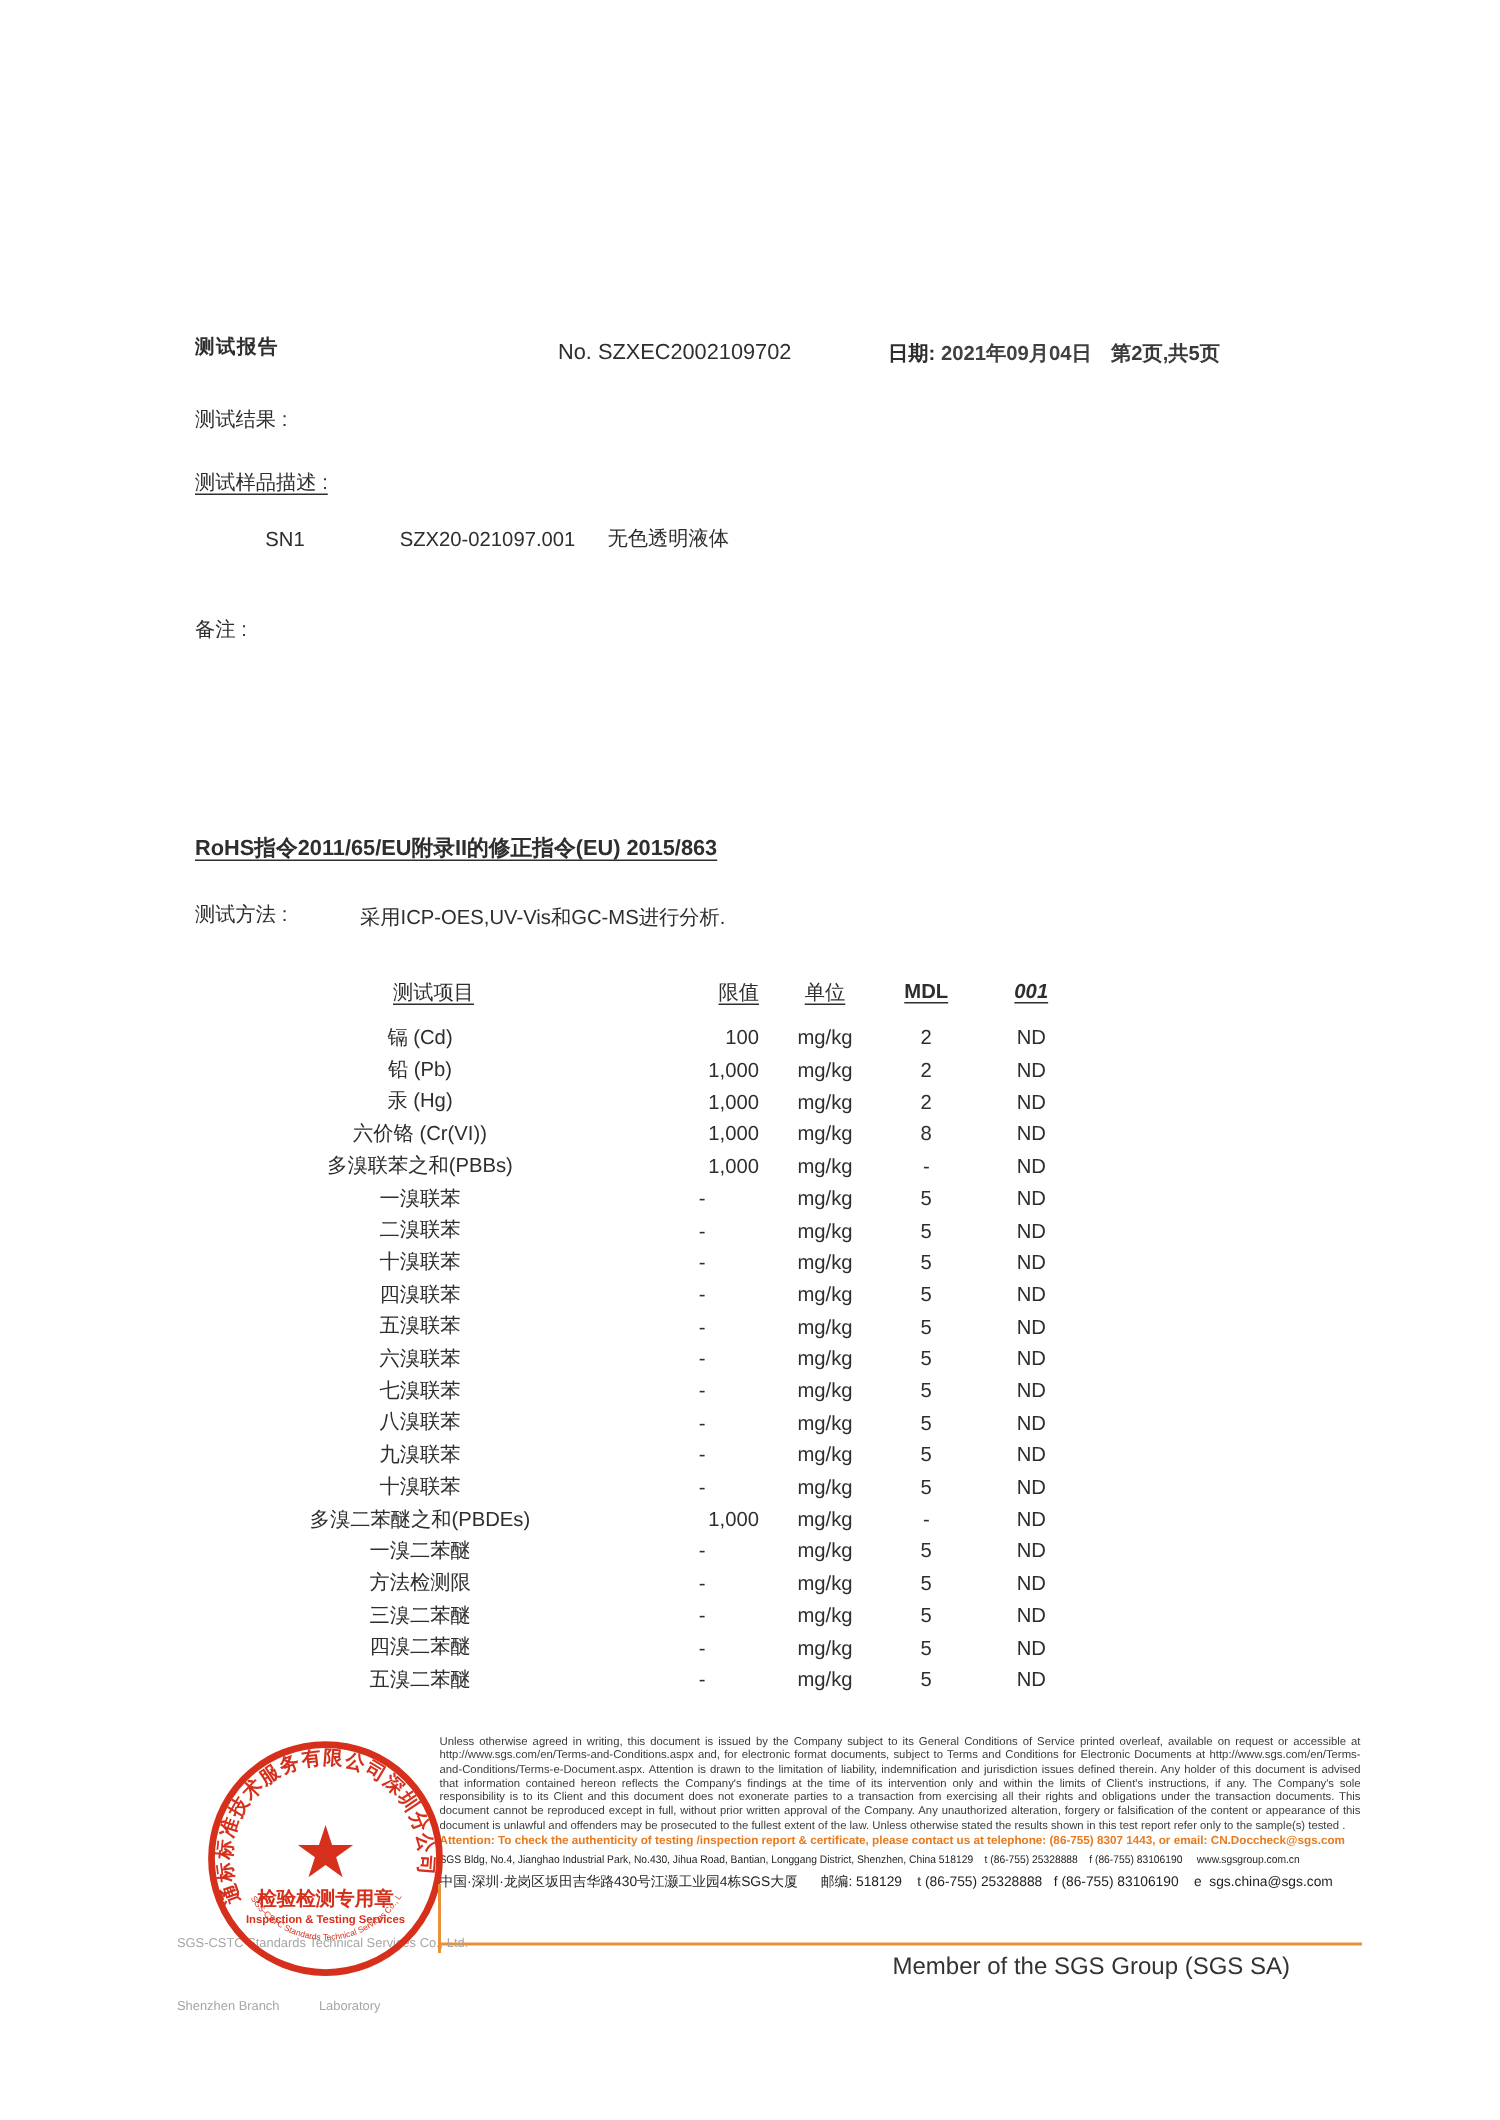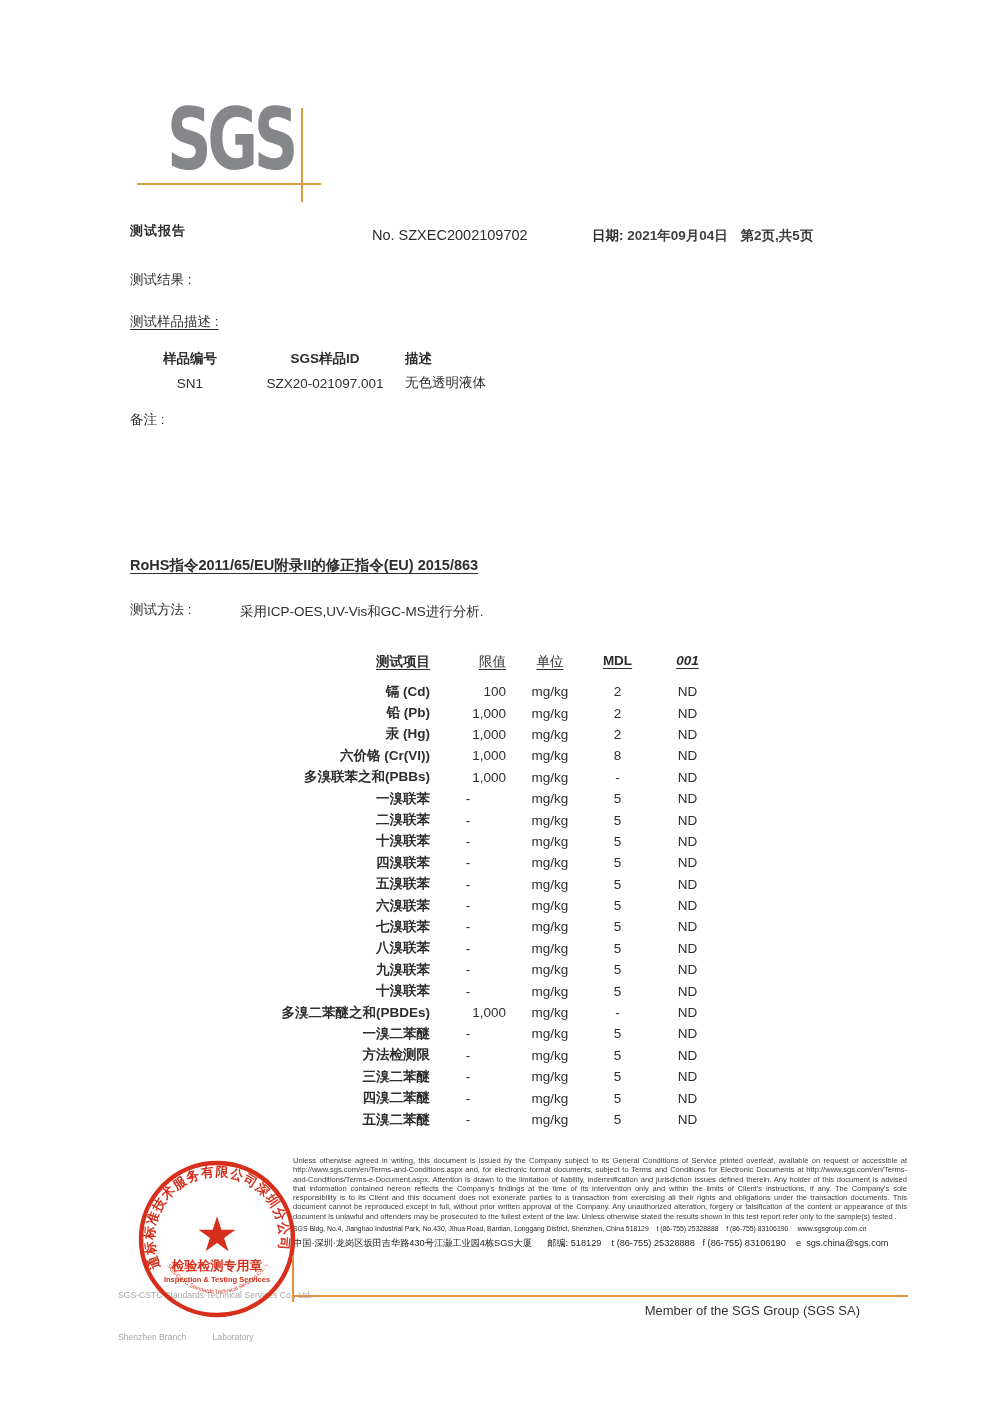--- a/index.html
+++ b/index.html
@@ -39,21 +39,21 @@
 
   .rohs-heading{left:130px;top:556px;font-size:14.5px;font-weight:700;}
 
   .method-label{left:130px;top:601px;font-size:13.5px;}
   .method-text{left:240px;top:601px;width:665px;font-size:13.5px;line-height:22px;}
 
   
   .results-table{left:130px;top:650px;width:640px;font-size:13.5px;}
   .rrow{display:flex;height:21.4px;align-items:center;}
   .rhead{height:28px;align-items:flex-start;padding-top:3px;}
-  .c0{width:300px;text-align:right;font-weight:bold;}
+  .c0{width:300px;text-align:center;}
   .c1{width:80px;text-align:right;padding-right:4px;box-sizing:border-box;}
   .c2{width:80px;text-align:center;}
   .c3{width:55px;text-align:center;}
   .c4{width:85px;text-align:center;}
   .rhead .c0 span{margin-left:18px;}
   .h-mdl span{font-weight:700;}
   .h-001 span{font-weight:700;font-style:italic;}
   .hu{text-decoration:underline;text-underline-offset:3px;}
 
   
@@ -61,50 +61,40 @@
             white-space:pre;z-index:1;}
   .stamp{left:136px;top:1158px;width:162px;height:162px;z-index:2;}
   .footer-right{left:293px;top:1156px;width:614px;}
   .disclaimer{margin:0;font-size:7.55px;line-height:9.3px;text-align:justify;color:#3b3b3b;}
   .attention{margin:1px 0 0 0;font-size:7.8px;line-height:9.6px;color:#e87a1e;font-weight:700;}
   .addr-en{margin-top:3px;font-size:7.3px;white-space:pre;color:#1f1f1f;transform:scaleX(0.94);
            transform-origin:left;}
   .addr-cn{margin-top:4px;font-size:9.2px;white-space:pre;color:#1f1f1f;}
   .footer-vline{left:292px;top:1256px;width:2px;height:46px;background:#e8913c;z-index:3;}
   .footer-hr{left:292px;top:1295px;width:616px;height:2px;background:#e8913c;}
-  .member{left:400px;top:1303px;width:460px;text-align:right;font-size:13px;color:#333;}
+  .member{left:400px;top:1303px;width:460px;text-align:right;font-size:16px;color:#333;}
 </style>
 </head>
 <body>
 
 <div class="page">
 
-  <div class="logo">
-    <div class="logo-text">SGS</div>
-    <div class="logo-hline"></div>
-    <div class="logo-vline"></div>
-  </div>
 
   <div class="abs doc-title">测试报告</div>
   <div class="abs report-no">No. SZXEC2002109702</div>
   <div class="abs date-line">
     <span>日期:</span>
     <span class="date-val">2021年09月04日</span>
     <span class="page-info">第2页,共5页</span>
   </div>
 
   <div class="abs results-label">测试结果 :</div>
   <div class="abs sample-desc-label u">测试样品描述 :</div>
 
   <div class="abs sample-table">
-    <div class="srow shead">
-      <div class="sc0">样品编号</div>
-      <div class="sc1">SGS样品ID</div>
-      <div class="sc2">描述</div>
-    </div>
     <div class="srow">
       <div class="sc0">SN1</div>
       <div class="sc1">SZX20-021097.001</div>
       <div class="sc2">无色透明液体</div>
     </div>
   </div>
 
   <div class="abs remarks-label">备注 :</div>
 
   <div class="abs rohs-heading u">RoHS指令2011/65/EU附录II的修正指令(EU) 2015/863</div>
@@ -288,20 +278,21 @@
     <text x="81" y="93" text-anchor="middle" font-size="48" fill="#d6301c">★</text>
     <text x="81" y="112" text-anchor="middle" font-size="13" fill="#d6301c" font-weight="700">检验检测专用章</text>
     <text x="81" y="124" text-anchor="middle" font-size="7.5" fill="#d6301c" font-weight="700">Inspection &amp; Testing Services</text>
     <text font-size="5.6" fill="#d6301c">
       <textPath href="#stamp-arc-bottom" startOffset="2">SGS-CSTC Standards Technical Services Co., Ltd.</textPath>
     </text>
   </svg>
 
   <div class="abs footer-right">
     <p class="disclaimer">Unless otherwise agreed in writing, this document is issued by the Company subject to its General Conditions of Service printed overleaf, available on request or accessible at http://www.sgs.com/en/Terms-and-Conditions.aspx and, for electronic format documents, subject to Terms and Conditions for Electronic Documents at http://www.sgs.com/en/Terms-and-Conditions/Terms-e-Document.aspx. Attention is drawn to the limitation of liability, indemnification and jurisdiction issues defined therein. Any holder of this document is advised that information contained hereon reflects the Company's findings at the time of its intervention only and within the limits of Client's instructions, if any. The Company's sole responsibility is to its Client and this document does not exonerate parties to a transaction from exercising all their rights and obligations under the transaction documents. This document cannot be reproduced except in full, without prior written approval of the Company. Any unauthorized alteration, forgery or falsification of the content or appearance of this document is unlawful and offenders may be prosecuted to the fullest extent of the law. Unless otherwise stated the results shown in this test report refer only to the sample(s) tested .</p>
+    <p class="attention">Attention: To check the authenticity of testing /inspection report &amp; certificate, please contact us at telephone: (86-755) 8307 1443, or email: CN.Doccheck@sgs.com</p>
     <div class="addr-en">SGS Bldg, No.4, Jianghao Industrial Park, No.430, Jihua Road, Bantian, Longgang District, Shenzhen, China 518129    t (86-755) 25328888    f (86-755) 83106190     www.sgsgroup.com.cn</div>
     <div class="addr-cn">中国·深圳·龙岗区坂田吉华路430号江灏工业园4栋SGS大厦      邮编: 518129    t (86-755) 25328888   f (86-755) 83106190    e  sgs.china@sgs.com</div>
   </div>
 
   <div class="abs footer-vline"></div>
   <div class="abs footer-hr"></div>
   <div class="abs member">Member of the SGS Group (SGS SA)</div>
 
 </div>
 

